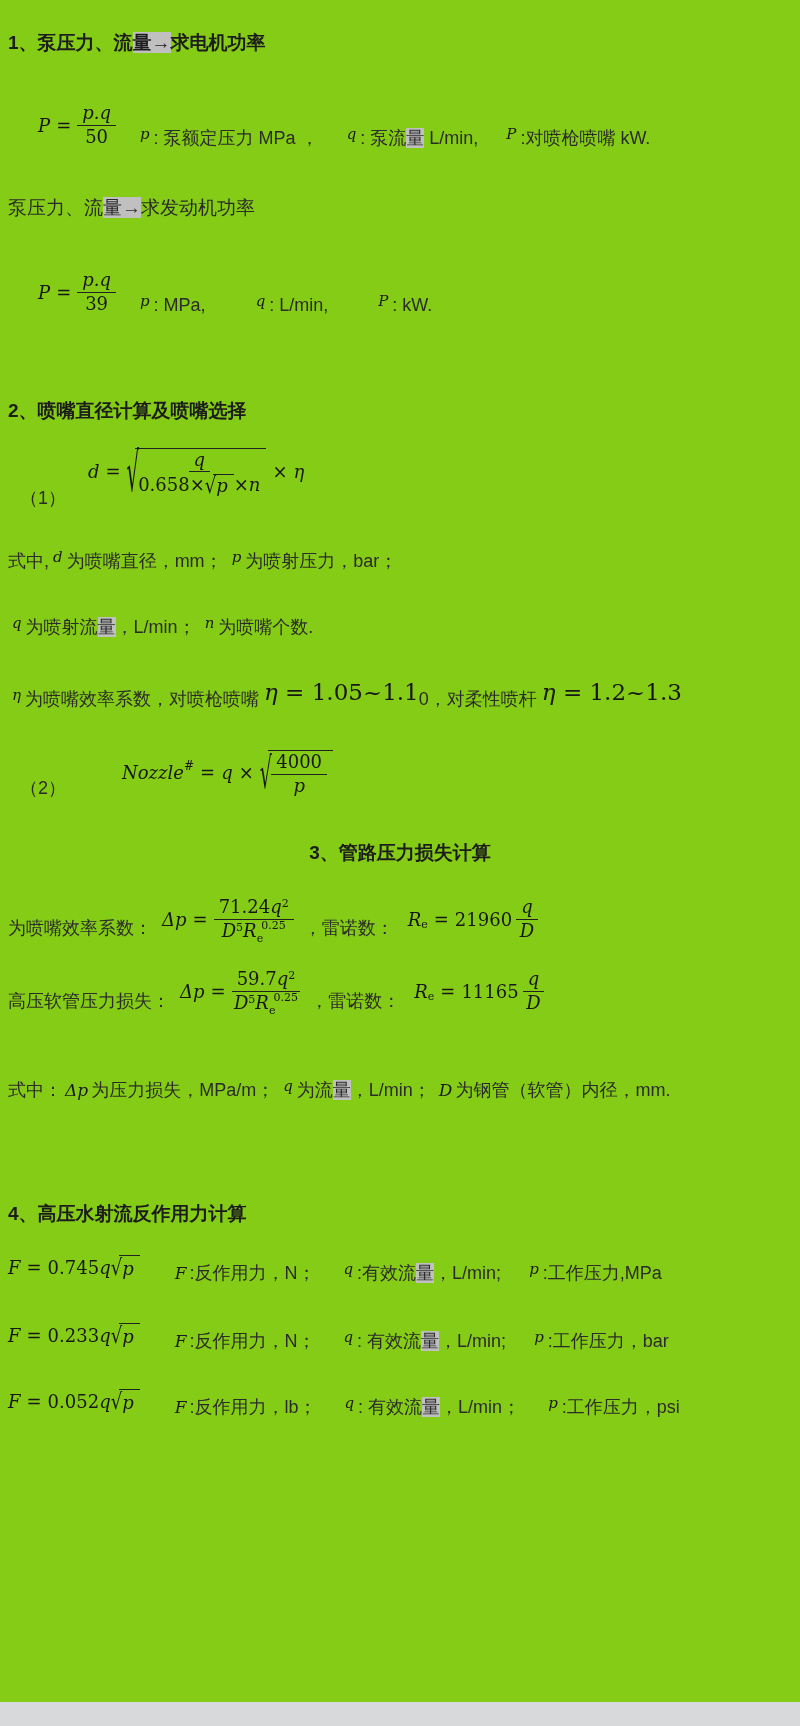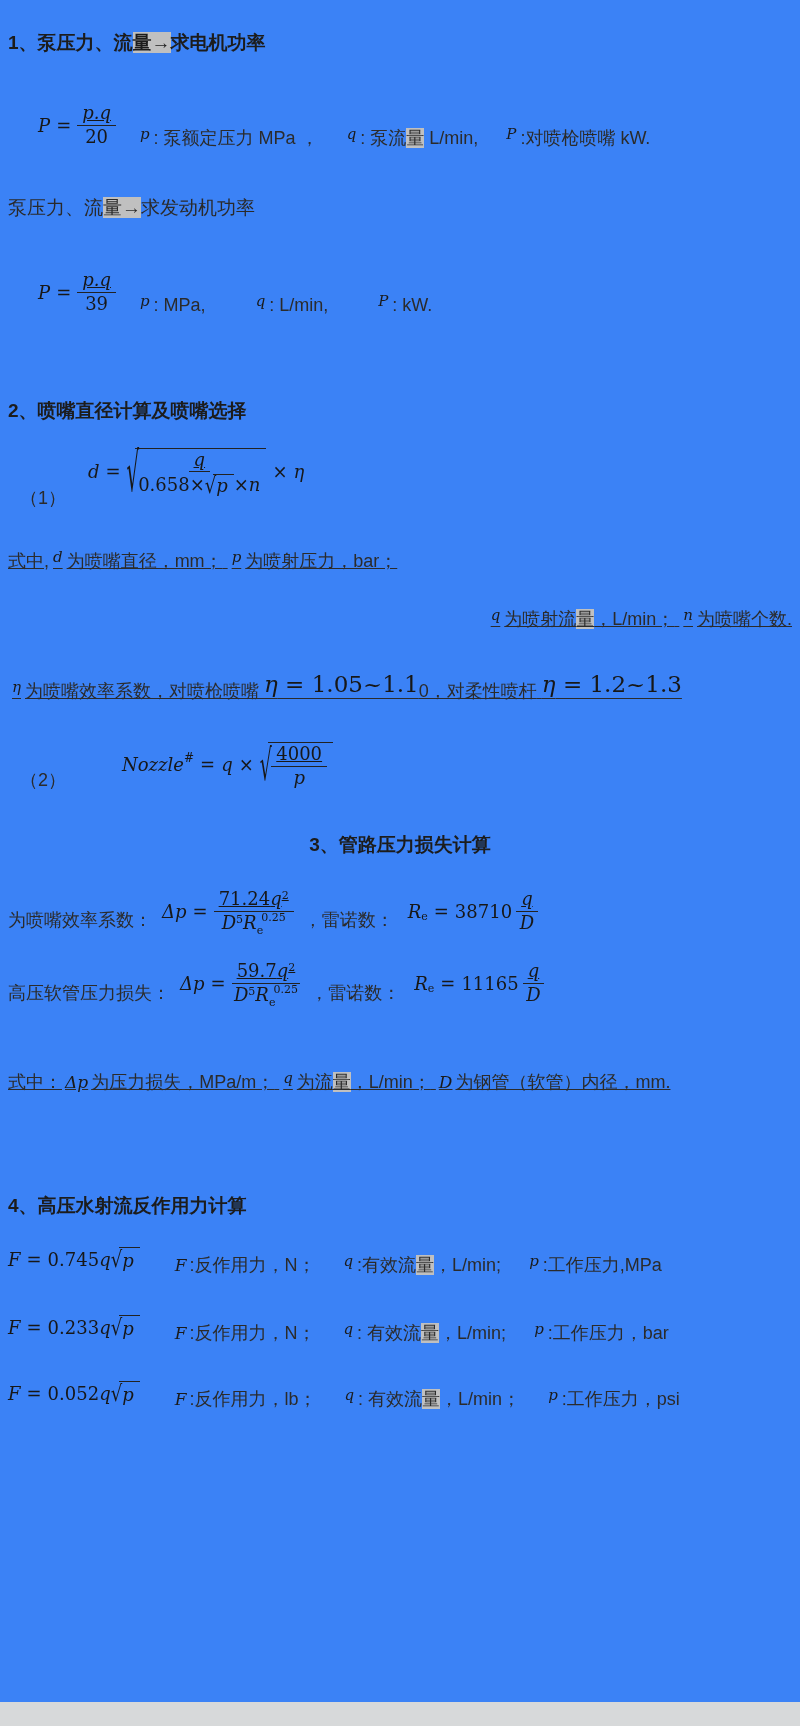--- a/index.html
+++ b/index.html
@@ -1,39 +1,39 @@
 <!DOCTYPE html>
 <html><head>
 <meta charset="utf-8">
 <style>
   * { box-sizing: border-box; }
   html, body { margin: 0; padding: 0; background: #ffffff; }
   .page {
     width: 800px; height: 1726px; position: relative; overflow: hidden;
-    background: #3b82f6; color: #2b2b2b;
+    background: #84cc16; color: #2b2b2b;
     font-family: "Liberation Sans", "DejaVu Sans", sans-serif;
     padding: 30px 8px 0 8px;
   }
   
   .h { font-size: 19px; font-weight: 700; color: #1c1c1c; margin: 0; }
   .sub-h { font-size: 19px; font-weight: 400; color: #2a2a2a; margin: 48px 0 0 0; }
   .zh { font-size: 18px; color: #2b2b2b; }
-  .para { margin: 0; font-size: 18px; line-height: 1.45; color: #2b2b2b; text-decoration: underline; }
+  .para { margin: 0; font-size: 18px; line-height: 1.45; color: #2b2b2b; }
   
   .row { display: flex; align-items: center; }
   .fe { align-items: flex-end; }
   
   .fx { display: inline-flex; align-items: center; white-space: nowrap;
         font-family: "DejaVu Serif", "Liberation Serif", serif;
         font-size: 18px; color: #171717; }
   .it { font-style: italic; }
   .eqs { margin: 0 6px; }
   .frac { display: inline-flex; flex-direction: column; align-items: center; }
   .fn { border-bottom: 1.5px solid #222; padding: 0 5px 2px; line-height: 1.05;
-        display: inline-flex; align-items: baseline; justify-content: center; text-decoration: underline; }
+        display: inline-flex; align-items: baseline; justify-content: center; }
   .fd { padding-top: 2px; line-height: 1.05;
         display: inline-flex; align-items: baseline; justify-content: center; }
   .sup { font-size: 11px; position: relative; top: -6px; line-height: 1; }
   .sub { font-size: 11px; position: relative; top: 5px; line-height: 1; }
   .sup2m { margin-left: -2px; top: -8px; }
   .supn { font-size: 12px; position: relative; top: -7px; font-style: normal; }
   .sqrt { display: inline-flex; align-items: center; }
   .rsign { font-family: "DejaVu Sans", sans-serif; line-height: 1; margin-right: -3px; display:inline-block; }
   .rs1 { transform: scaleY(1.25); }
   .rs2 { transform: scaleY(2.4) scaleX(1.05); transform-origin: 50% 48%; }
@@ -55,21 +55,21 @@
   .hl { background: #c0c0c0; }
   
   .r-f1 { margin-top: 48px; padding-left: 30px; }
   .r-f2 { margin-top: 50px; padding-left: 30px; }
   .t2 { margin-top: 84px; }
   .r-d { margin-top: 24px; padding-left: 12px; }
   .fx-d { margin-left: 22px; }
   .plabel { transform: translateY(14px); }
   .plabel2 { transform: translateY(4px); }
   .r-ld { margin-top: 52px; }
-  .r-qn { margin-top: 32px; text-align: right; }
+  .r-qn { margin-top: 40px; }
   .r-eta { margin-top: 40px; }
   .r-noz { margin-top: 36px; padding-left: 12px; }
   .fx-noz { margin-left: 56px; }
   .r-ln { margin-top: 50px; }
   .t3 { margin-top: 44px; text-align: center; }
   .r-hard { margin-top: 32px; }
   .r-soft { margin-top: 30px; }
   .fx-dp { margin-left: 10px; }
   .mid { margin-left: 10px; }
   .fx-re { margin-left: 14px; }
@@ -87,21 +87,21 @@
 <div class="page">
 
   <h2 class="h">1、泵压力、流<span class="hl">量</span><span class="hl">→</span>求电机功率</h2>
 
   <div class="row r-f1">
     <span class="fx">
       <span class="it">P</span>
       <span class="eqs">=</span>
       <span class="frac">
         <span class="fn it">p.q</span>
-        <span class="fd">20</span>
+        <span class="fd">50</span>
       </span>
     </span>
     <span class="zh lshift">
       <span class="leg">
           <span class="ivar">p</span>
           <span>: 泵额定压力 MPa ，</span>
         </span>
       <span class="leg">
           <span class="ivar">q</span>
           <span>: 泵流<span class="hl">量</span> L/min,</span>
@@ -226,21 +226,21 @@
             <span class="sub">e</span>
             <span class="sup sup2m">0.25</span>
           </span>
       </span>
     </span>
     <span class="zh mid">，雷诺数：</span>
     <span class="fx fx-re">
       <span class="it">R</span>
         <span class="sub">e</span>
       <span class="eqs">=</span>
-      <span>38710</span>
+      <span>21960</span>
       <span class="frac mlf">
         <span class="fn it">q</span>
         <span class="fd it">D</span>
       </span>
     </span>
   </div>
 
   <div class="row fe r-soft">
     <span class="zh">高压软管压力损失：</span>
     <span class="fx fx-dp">

